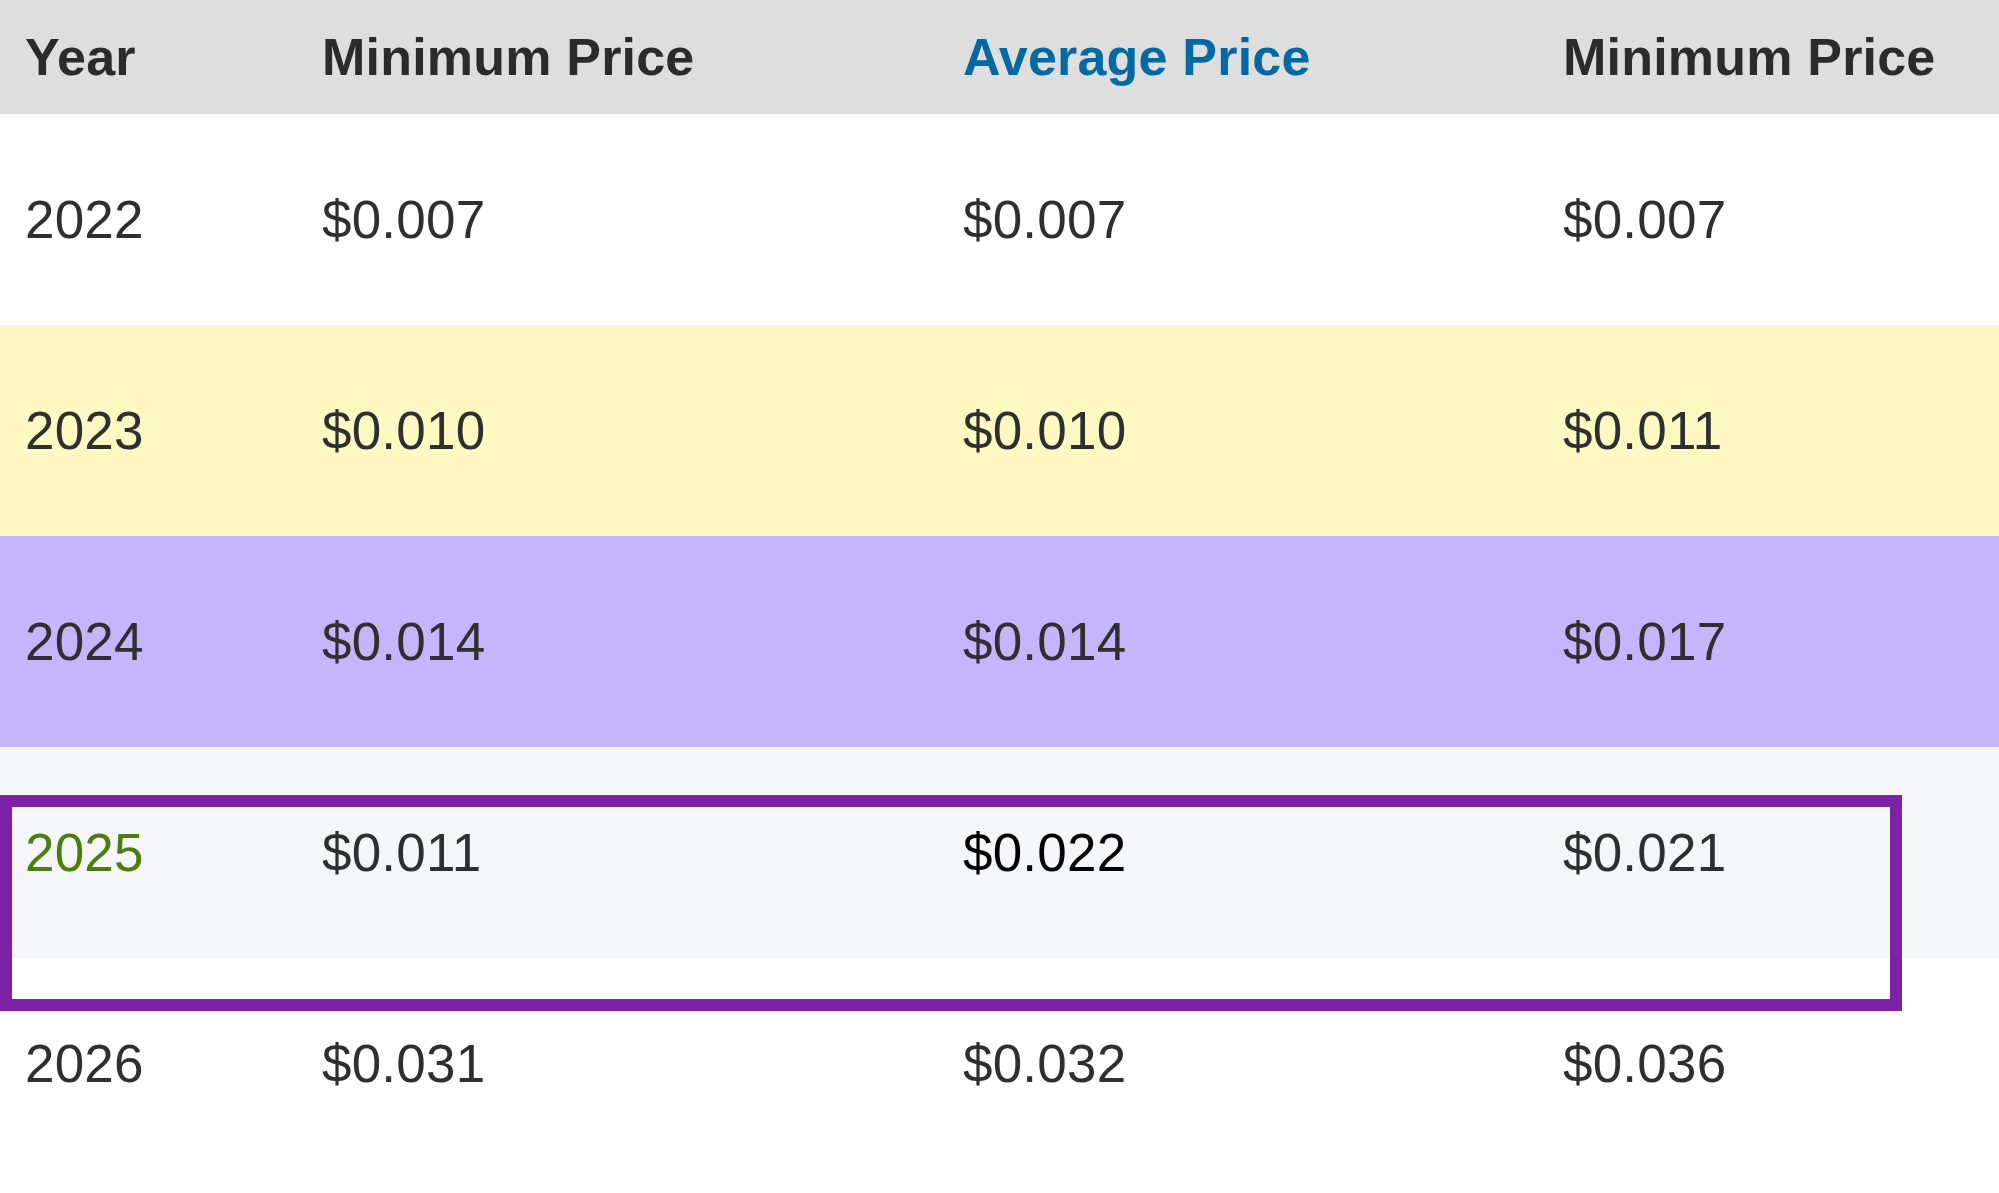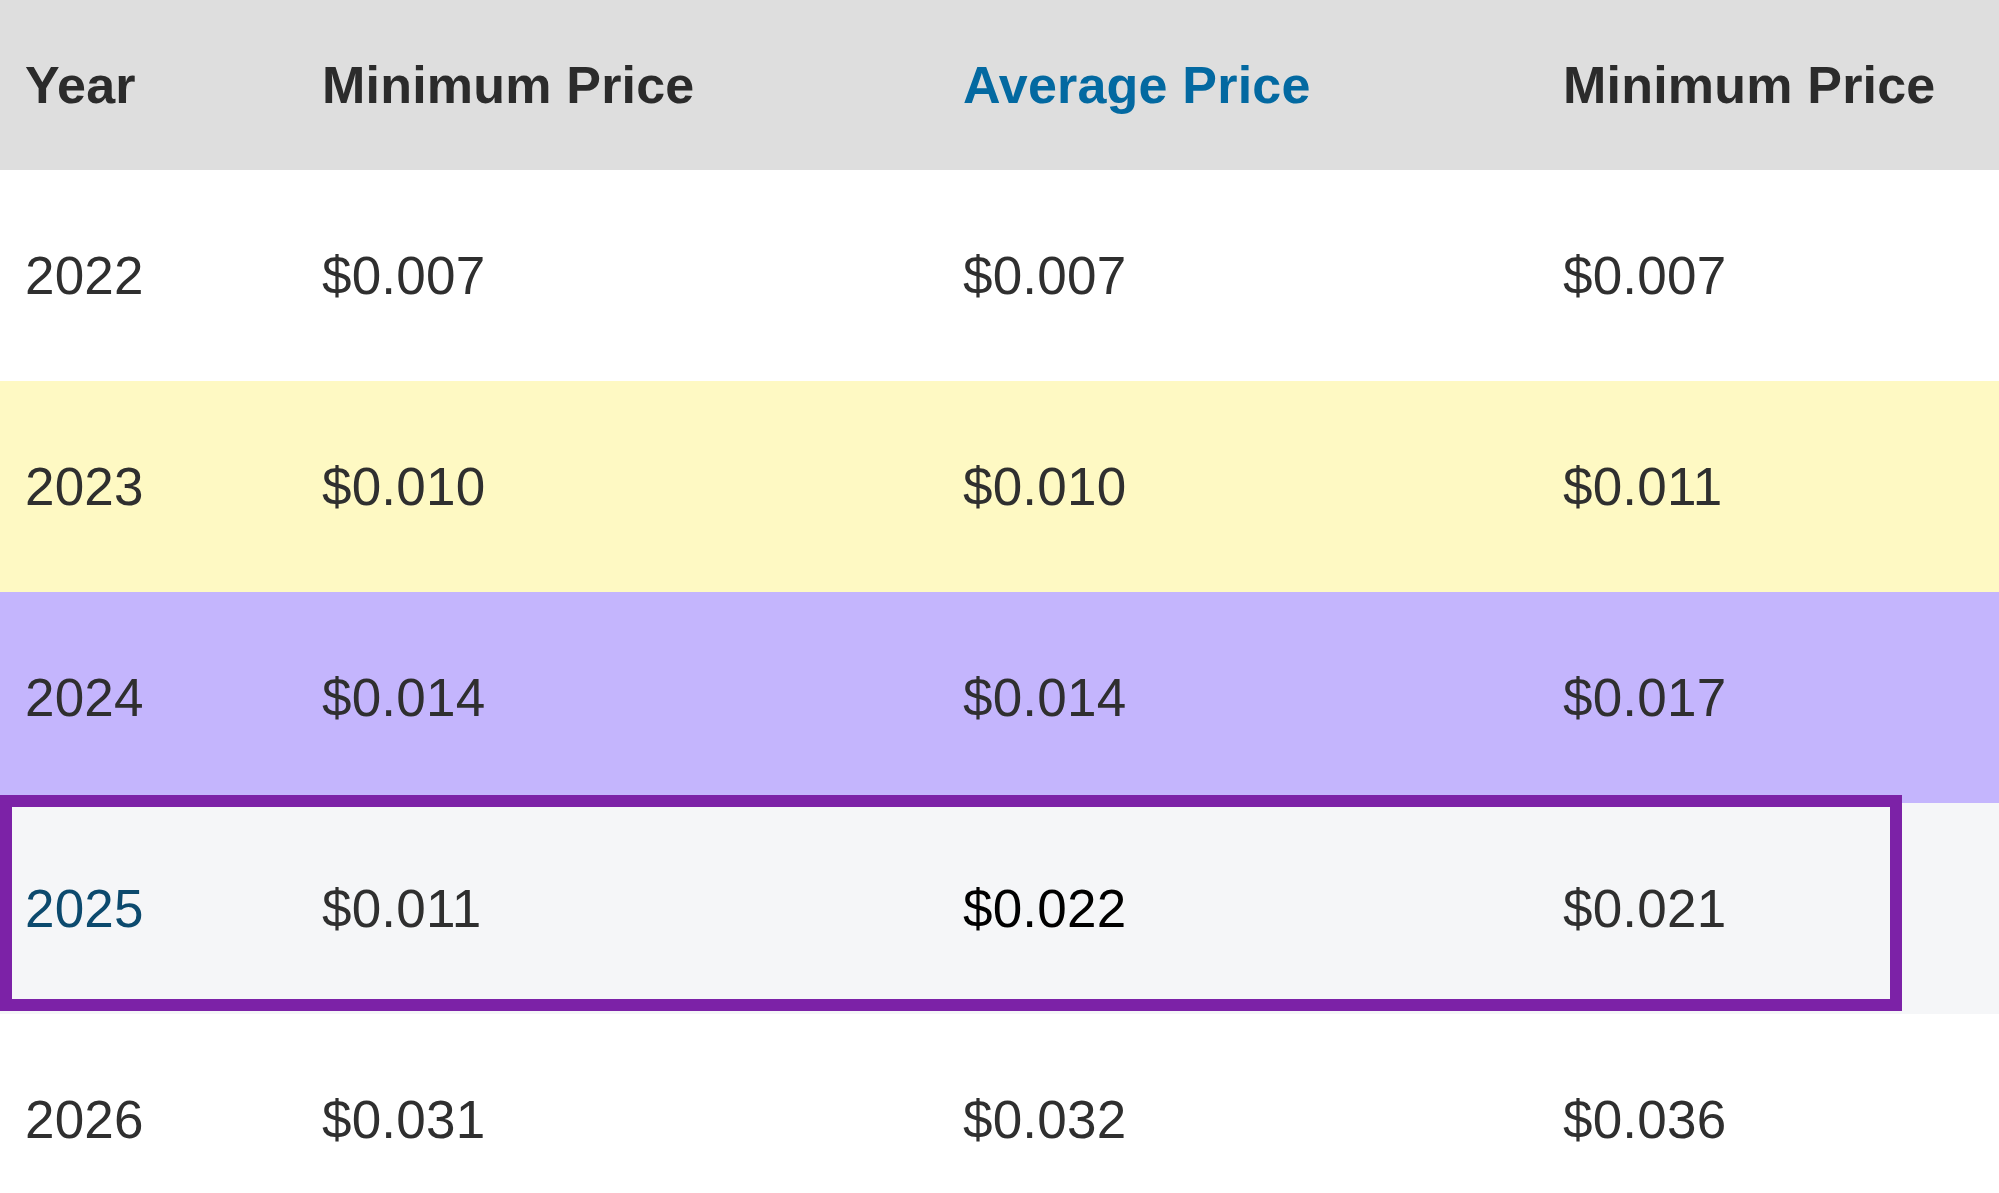--- a/index.html
+++ b/index.html
@@ -22,21 +22,21 @@
     table-layout: fixed;
   }
 
   .price-table col.col-year    { width: 300px; }
   .price-table col.col-min     { width: 640px; }
   .price-table col.col-avg     { width: 600px; }
   .price-table col.col-max     { width: 459px; }
 
   thead tr.header-row {
     background: #dedede;
-    height: 170px;
+    height: 114px;
     margin-left: 48px;
   }
 
   thead th {
     font-size: 52px;
     font-weight: bold;
     color: #2b2b2b;
     text-align: left;
     vertical-align: middle;
     padding: 0;
@@ -123,21 +123,21 @@
         <td class="cell-avg" style="color: rgb(47, 47, 47);">$0.010</td>
         <td class="cell-max" style="color: rgb(47, 47, 47);">$0.011</td>
       </tr>
       <tr class="data-row" style="background: #c4b5fd;">
         <td class="cell-year" style="color: rgb(47, 47, 47);">2024</td>
         <td class="cell-min" style="color: rgb(47, 47, 47);">$0.014</td>
         <td class="cell-avg" style="color: rgb(47, 47, 47);">$0.014</td>
         <td class="cell-max" style="color: rgb(47, 47, 47);">$0.017</td>
       </tr>
       <tr class="data-row row-alt" style="background: rgb(245, 246, 248);">
-        <td class="cell-year" style="color: #0c4a6e; margin-left: 16px;">2025</td>
+        <td class="cell-year" style="color: #4d7c0f; margin-left: 16px;">2025</td>
         <td class="cell-min" style="color: rgb(47, 47, 47);">$0.011</td>
         <td class="cell-avg" style="color: #000000;">$0.022</td>
         <td class="cell-max" style="color: rgb(47, 47, 47);">$0.021</td>
       </tr>
       <tr class="data-row" style="background: rgb(255, 255, 255);">
         <td class="cell-year" style="color: rgb(47, 47, 47);">2026</td>
         <td class="cell-min" style="color: rgb(47, 47, 47);">$0.031</td>
         <td class="cell-avg" style="color: rgb(47, 47, 47);">$0.032</td>
         <td class="cell-max" style="color: rgb(47, 47, 47);">$0.036</td>
       </tr>

